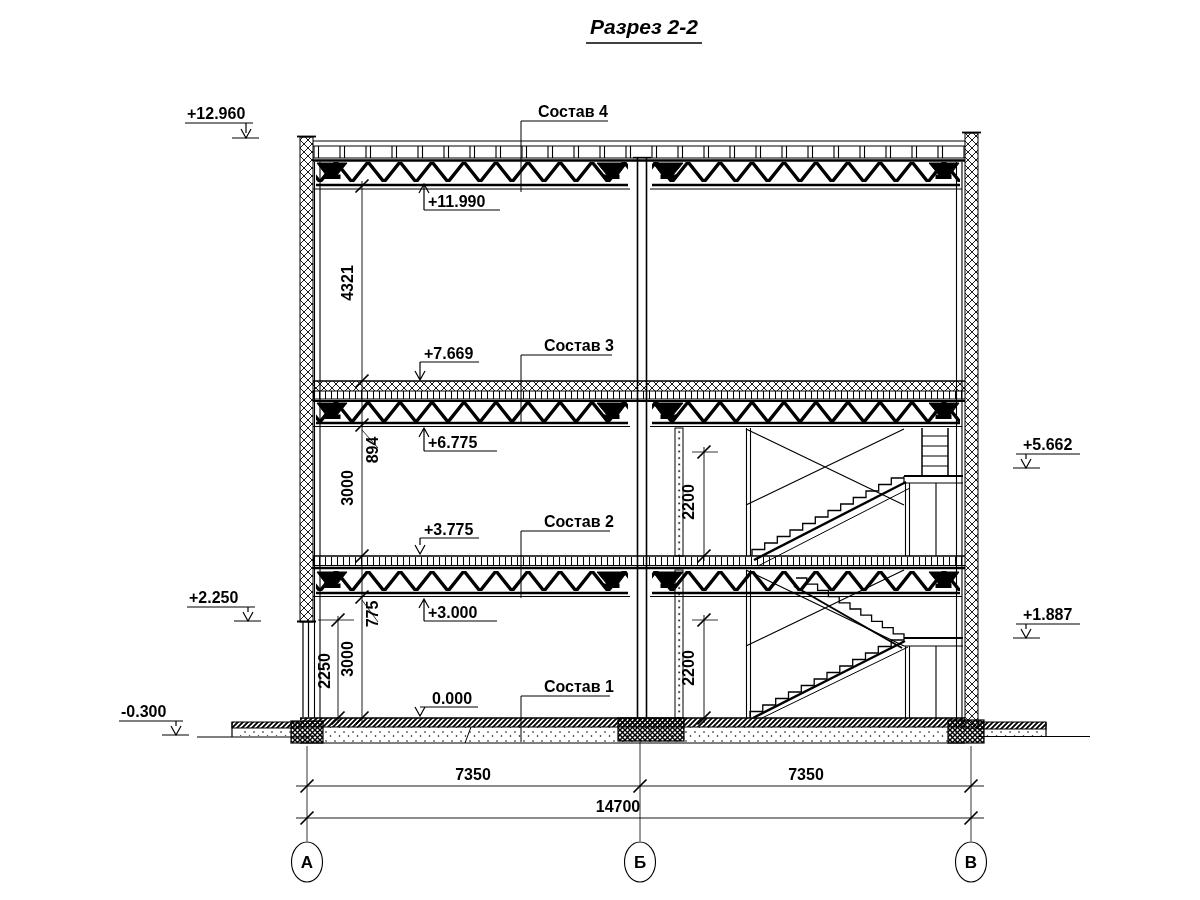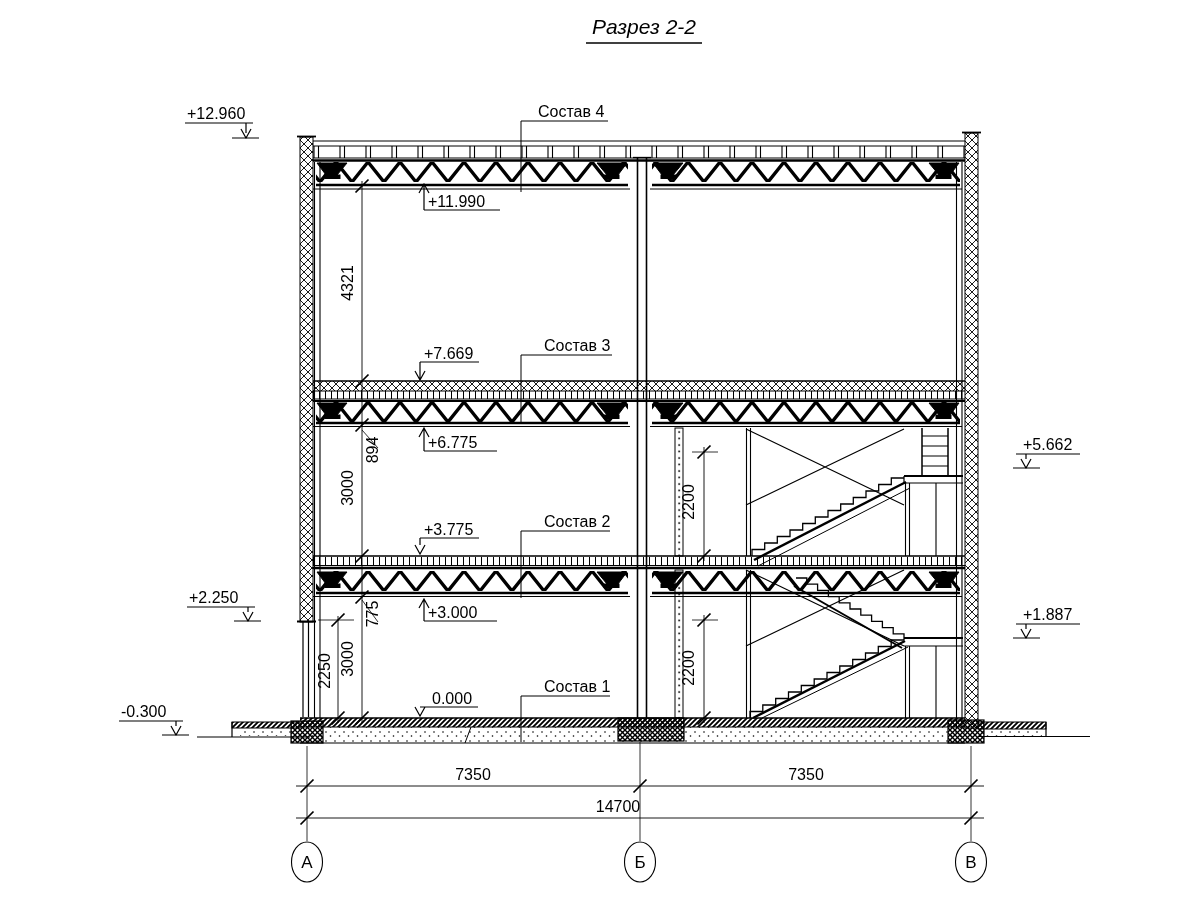--- a/index.html
+++ b/index.html
@@ -1,16 +1,16 @@
 <!DOCTYPE html>
 <html><head>
 <meta charset="utf-8">
 <style>
   html,body{margin:0;padding:0;background:#fff;}
-  .canvas{position:relative;width:1200px;height:900px;background:#fff;overflow:hidden;}
+  .canvas{position:relative;width:1200px;height:900px;background:#fff;overflow:hidden;font-weight:bold;}
   svg{position:absolute;left:0;top:0;font-family:"Liberation Sans",sans-serif;}
   text{fill:#000;}
   .t16{font-size:16px;}
   .t17{font-size:17px;}
   .title-t{font-size:21px;font-style:italic;}
 </style>
 </head>
 <body>
 
 <div class="canvas">

